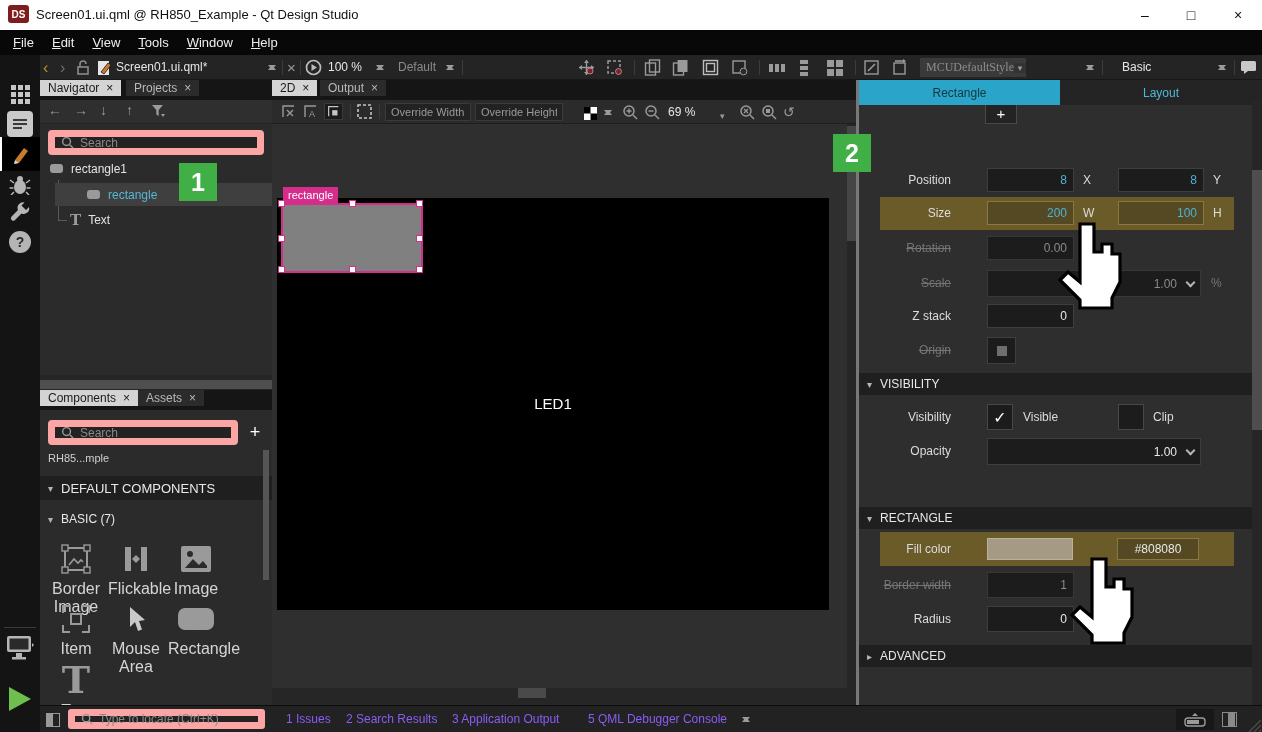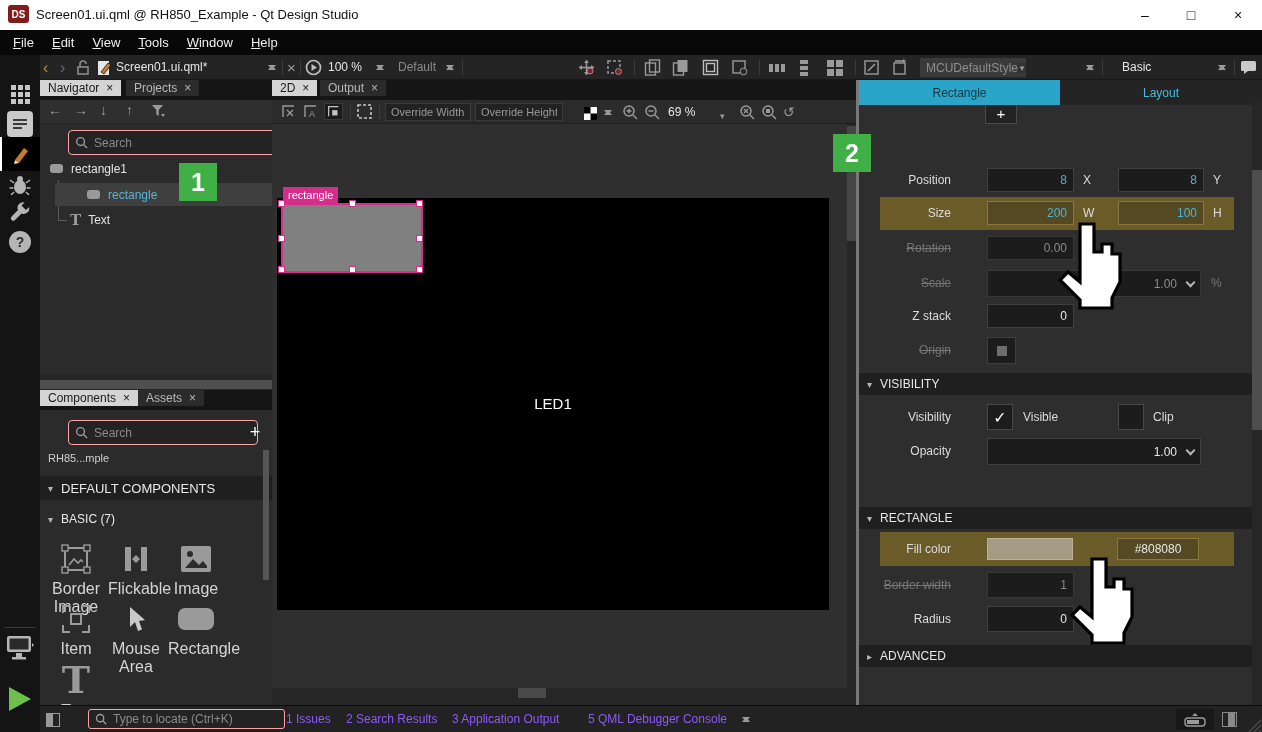--- a/index.html
+++ b/index.html
@@ -35,21 +35,21 @@
   .tabrow { position:absolute; left:0; top:0; width:100%; height:20px; background:#151515; }
   .ptab { position:absolute; top:0; height:16px; display:flex; align-items:center; gap:7px; padding:0 8px; font-size:12px; }
   .ptab.active { background:#d4d4d4; color:#1a1a1a; }
   .ptab.inactive { background:#2b2b2b; color:#b8b8b8; }
   .tabx { font-size:12px; }
 
   
   #navigator { position:absolute; left:40px; top:80px; width:232px; height:295px; background:#2b2b2b; overflow:hidden; }
   #nav-toolbar { position:absolute; left:0; top:20px; width:100%; height:24px; background:#2f2f2f; border-bottom:1px solid #222; color:#9a9a9a; }
   .navarrow { position:absolute; top:2px; font-size:14px; color:#9a9a9a; }
-  .searchbox { position:absolute; background:#232323; border:1px solid #fca5a5; border-radius:4px; display:flex; align-items:center; padding:0 6px; gap:6px;margin-left:20px; }
+  .searchbox { position:absolute; background:#232323; border:7px solid #fca5a5; border-radius:4px; display:flex; align-items:center; padding:0 6px; gap:6px; }
   .searchbox input { flex:1; background:transparent; border:none; outline:none; color:#ddd; font-size:12px; font-family:"Liberation Sans",sans-serif; min-width:0; }
   .searchbox input::placeholder { color:#8a8a8a; }
   .treerow { position:absolute; left:0; width:100%; height:23px; display:flex; align-items:center; font-size:12px; color:#e3e3e3; }
   .nodeicon { width:13px; height:9px; background:#9a9a9a; border-radius:3px; flex:none; }
 
   
   #hsplit { position:absolute; left:40px; top:375px; width:232px; height:15px; background:#262626; }
   #hsplit .bar { position:absolute; left:0; top:5px; width:100%; height:9px; background:#4f4f4f; }
 
   
@@ -224,21 +224,21 @@
         </svg>
     </div>
     <div class="ticon" style="left:891px;">
       <svg width="17" height="17" viewBox="0 0 17 17">
           <rect x="3" y="4" width="11" height="11" fill="none" stroke="#9a9a9a" stroke-width="1.4"></rect>
           <path d="M4 2 h8" stroke="#9a9a9a" stroke-width="1.6"></path>
           <path d="M12 0 l3 2 -3 2 Z" fill="#9a9a9a"></path>
         </svg>
     </div>
     <div style="position:absolute;left:920px;top:3px;width:106px;height:19px;background:#3a3a3a;display:flex;align-items:center;">
-      <span style="flex:1;padding-left:6px;font-size:12px;color:#8d8d8d;">MCUDefaultStyle</span>
+      <span style="flex:1;padding-left:6px;font-size:12px;color:#8d8d8d;font-family:Liberation Serif, serif;">MCUDefaultStyle</span>
       <span style="width:16px;color:#999;font-size:9px;text-align:center;background:#333;">▾</span>
     </div>
     <div class="updown" style="left:1086px;"></div>
     <div class="tdiv" style="left:1102px;"></div>
     <div class="ttext" style="left:1122px;">Basic</div>
     <div class="updown" style="left:1218px;"></div>
     <div class="tdiv" style="left:1234px;"></div>
     <div class="ticon" style="left:1240px;">
       <svg width="17" height="15" viewBox="0 0 17 15">
           <rect x="1" y="1" width="15" height="10" rx="1.5" fill="#c9c9c9"></rect>

